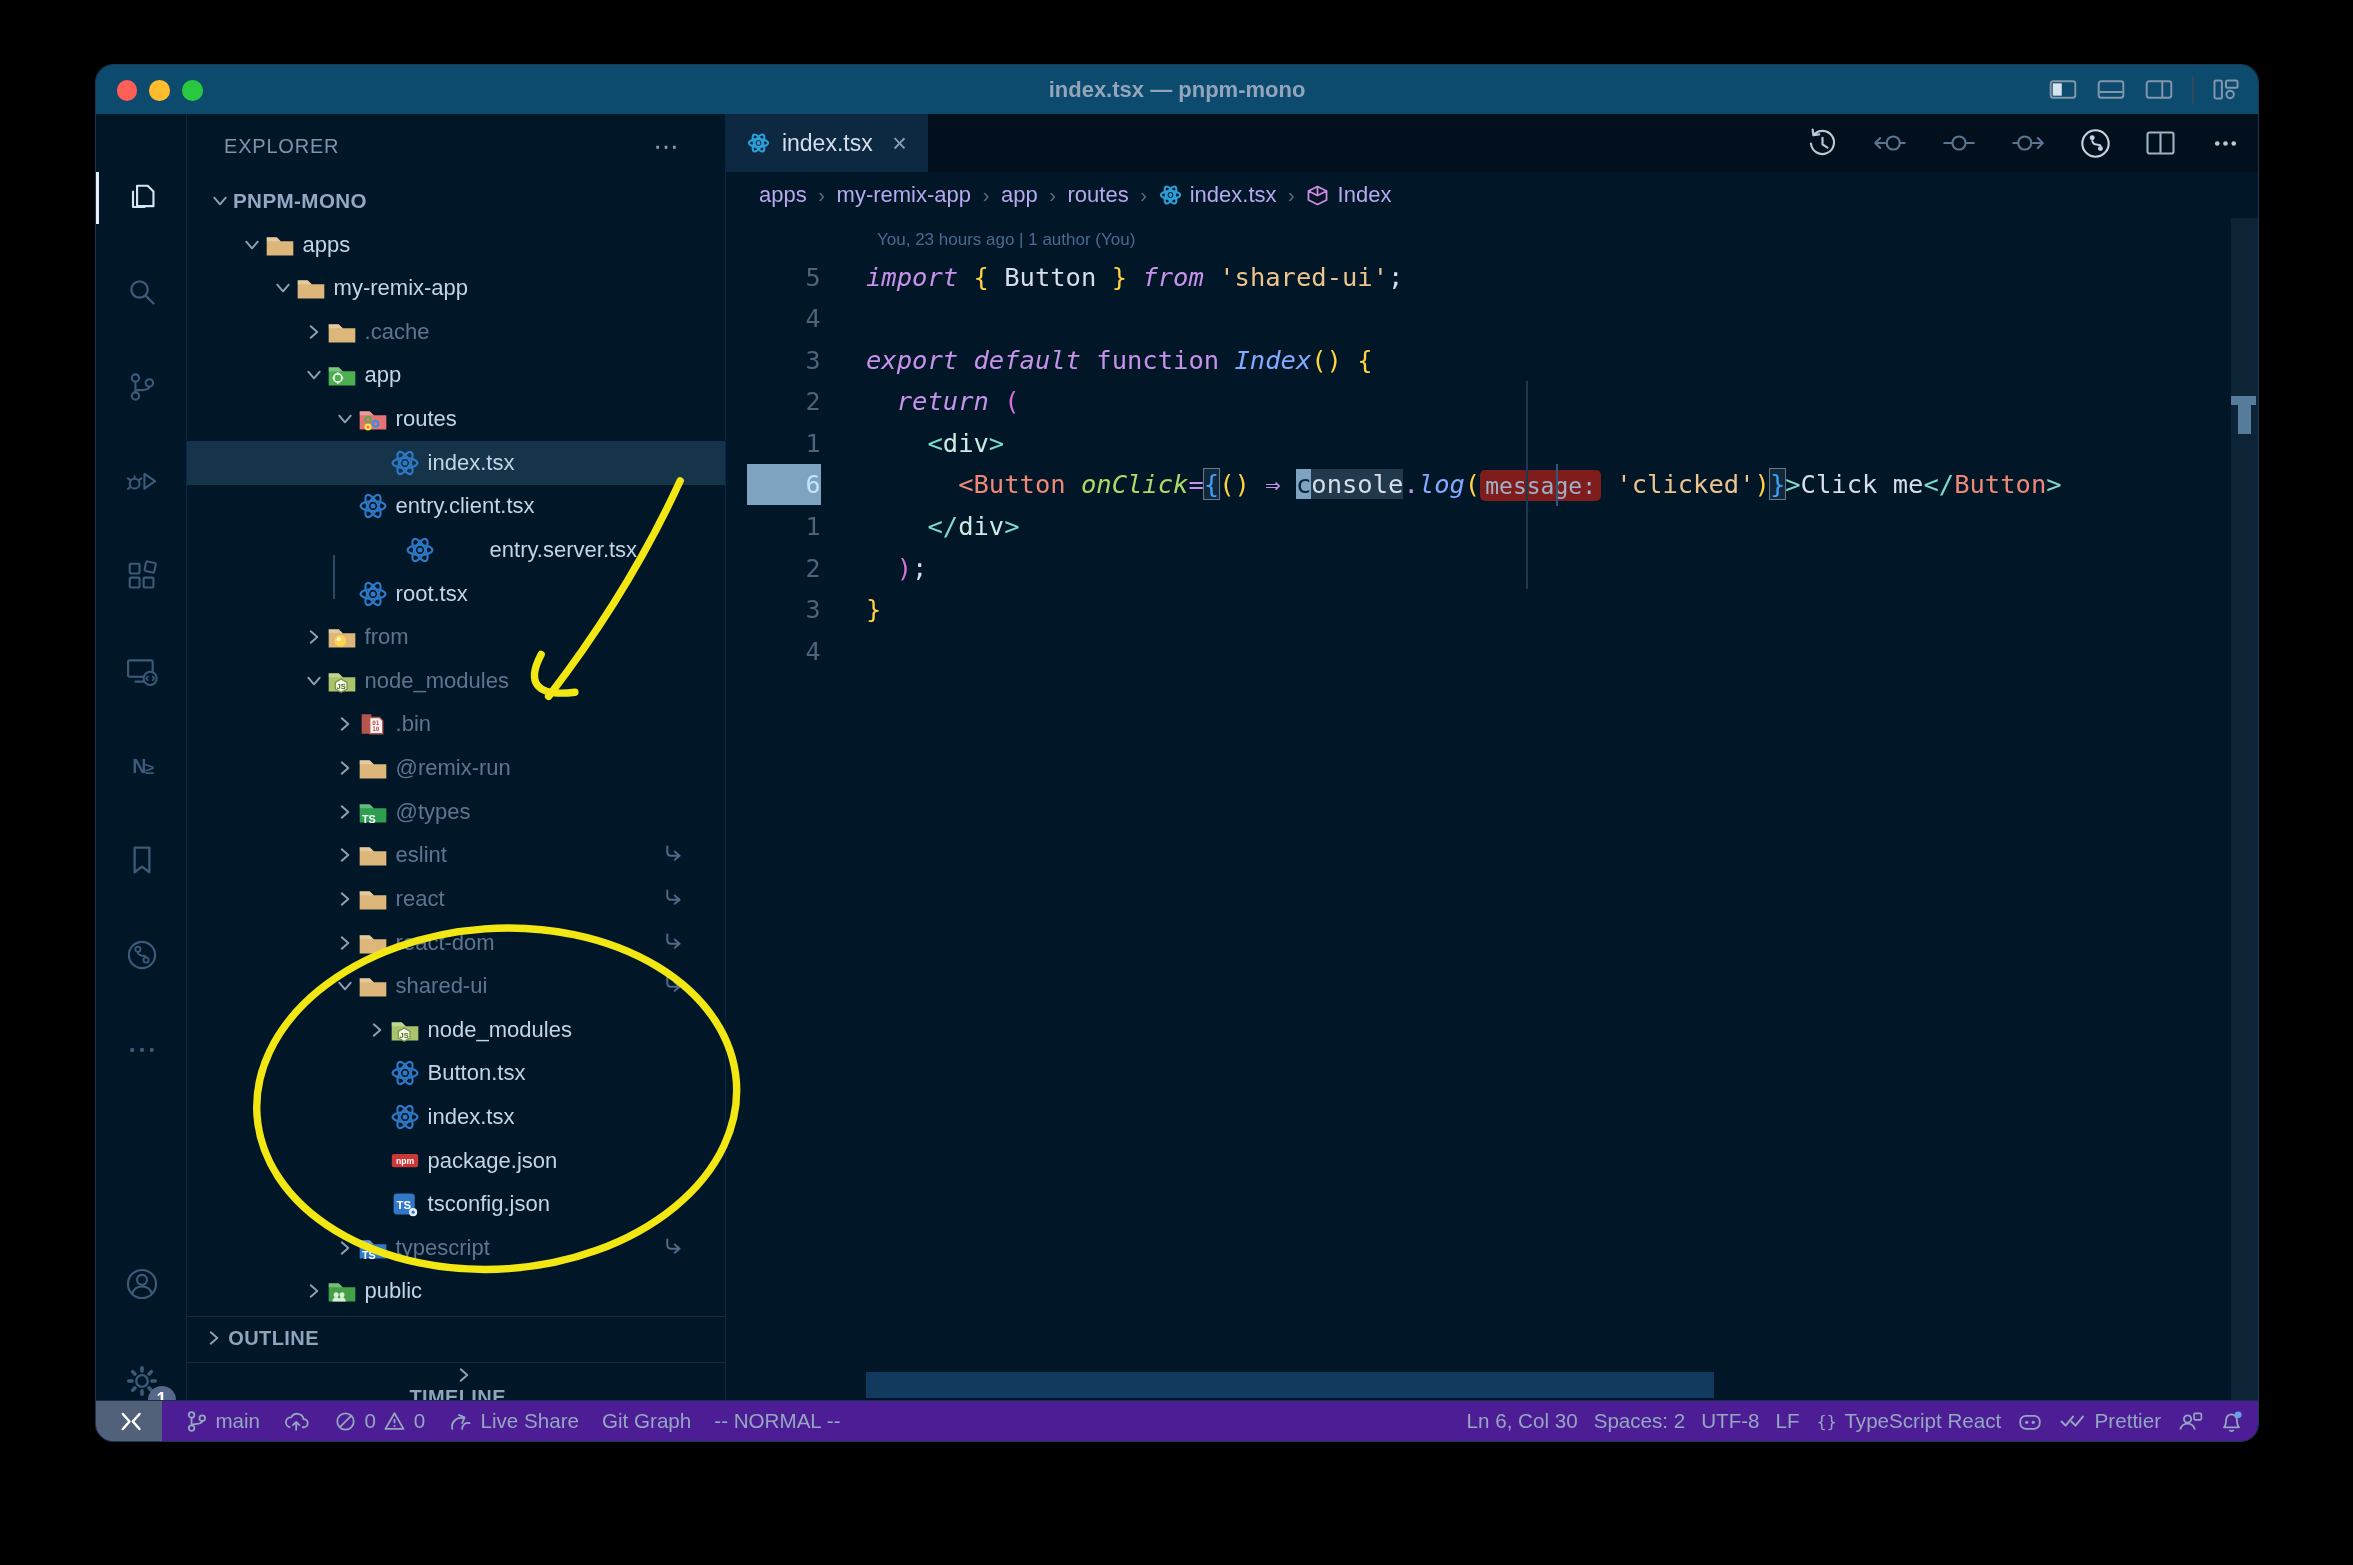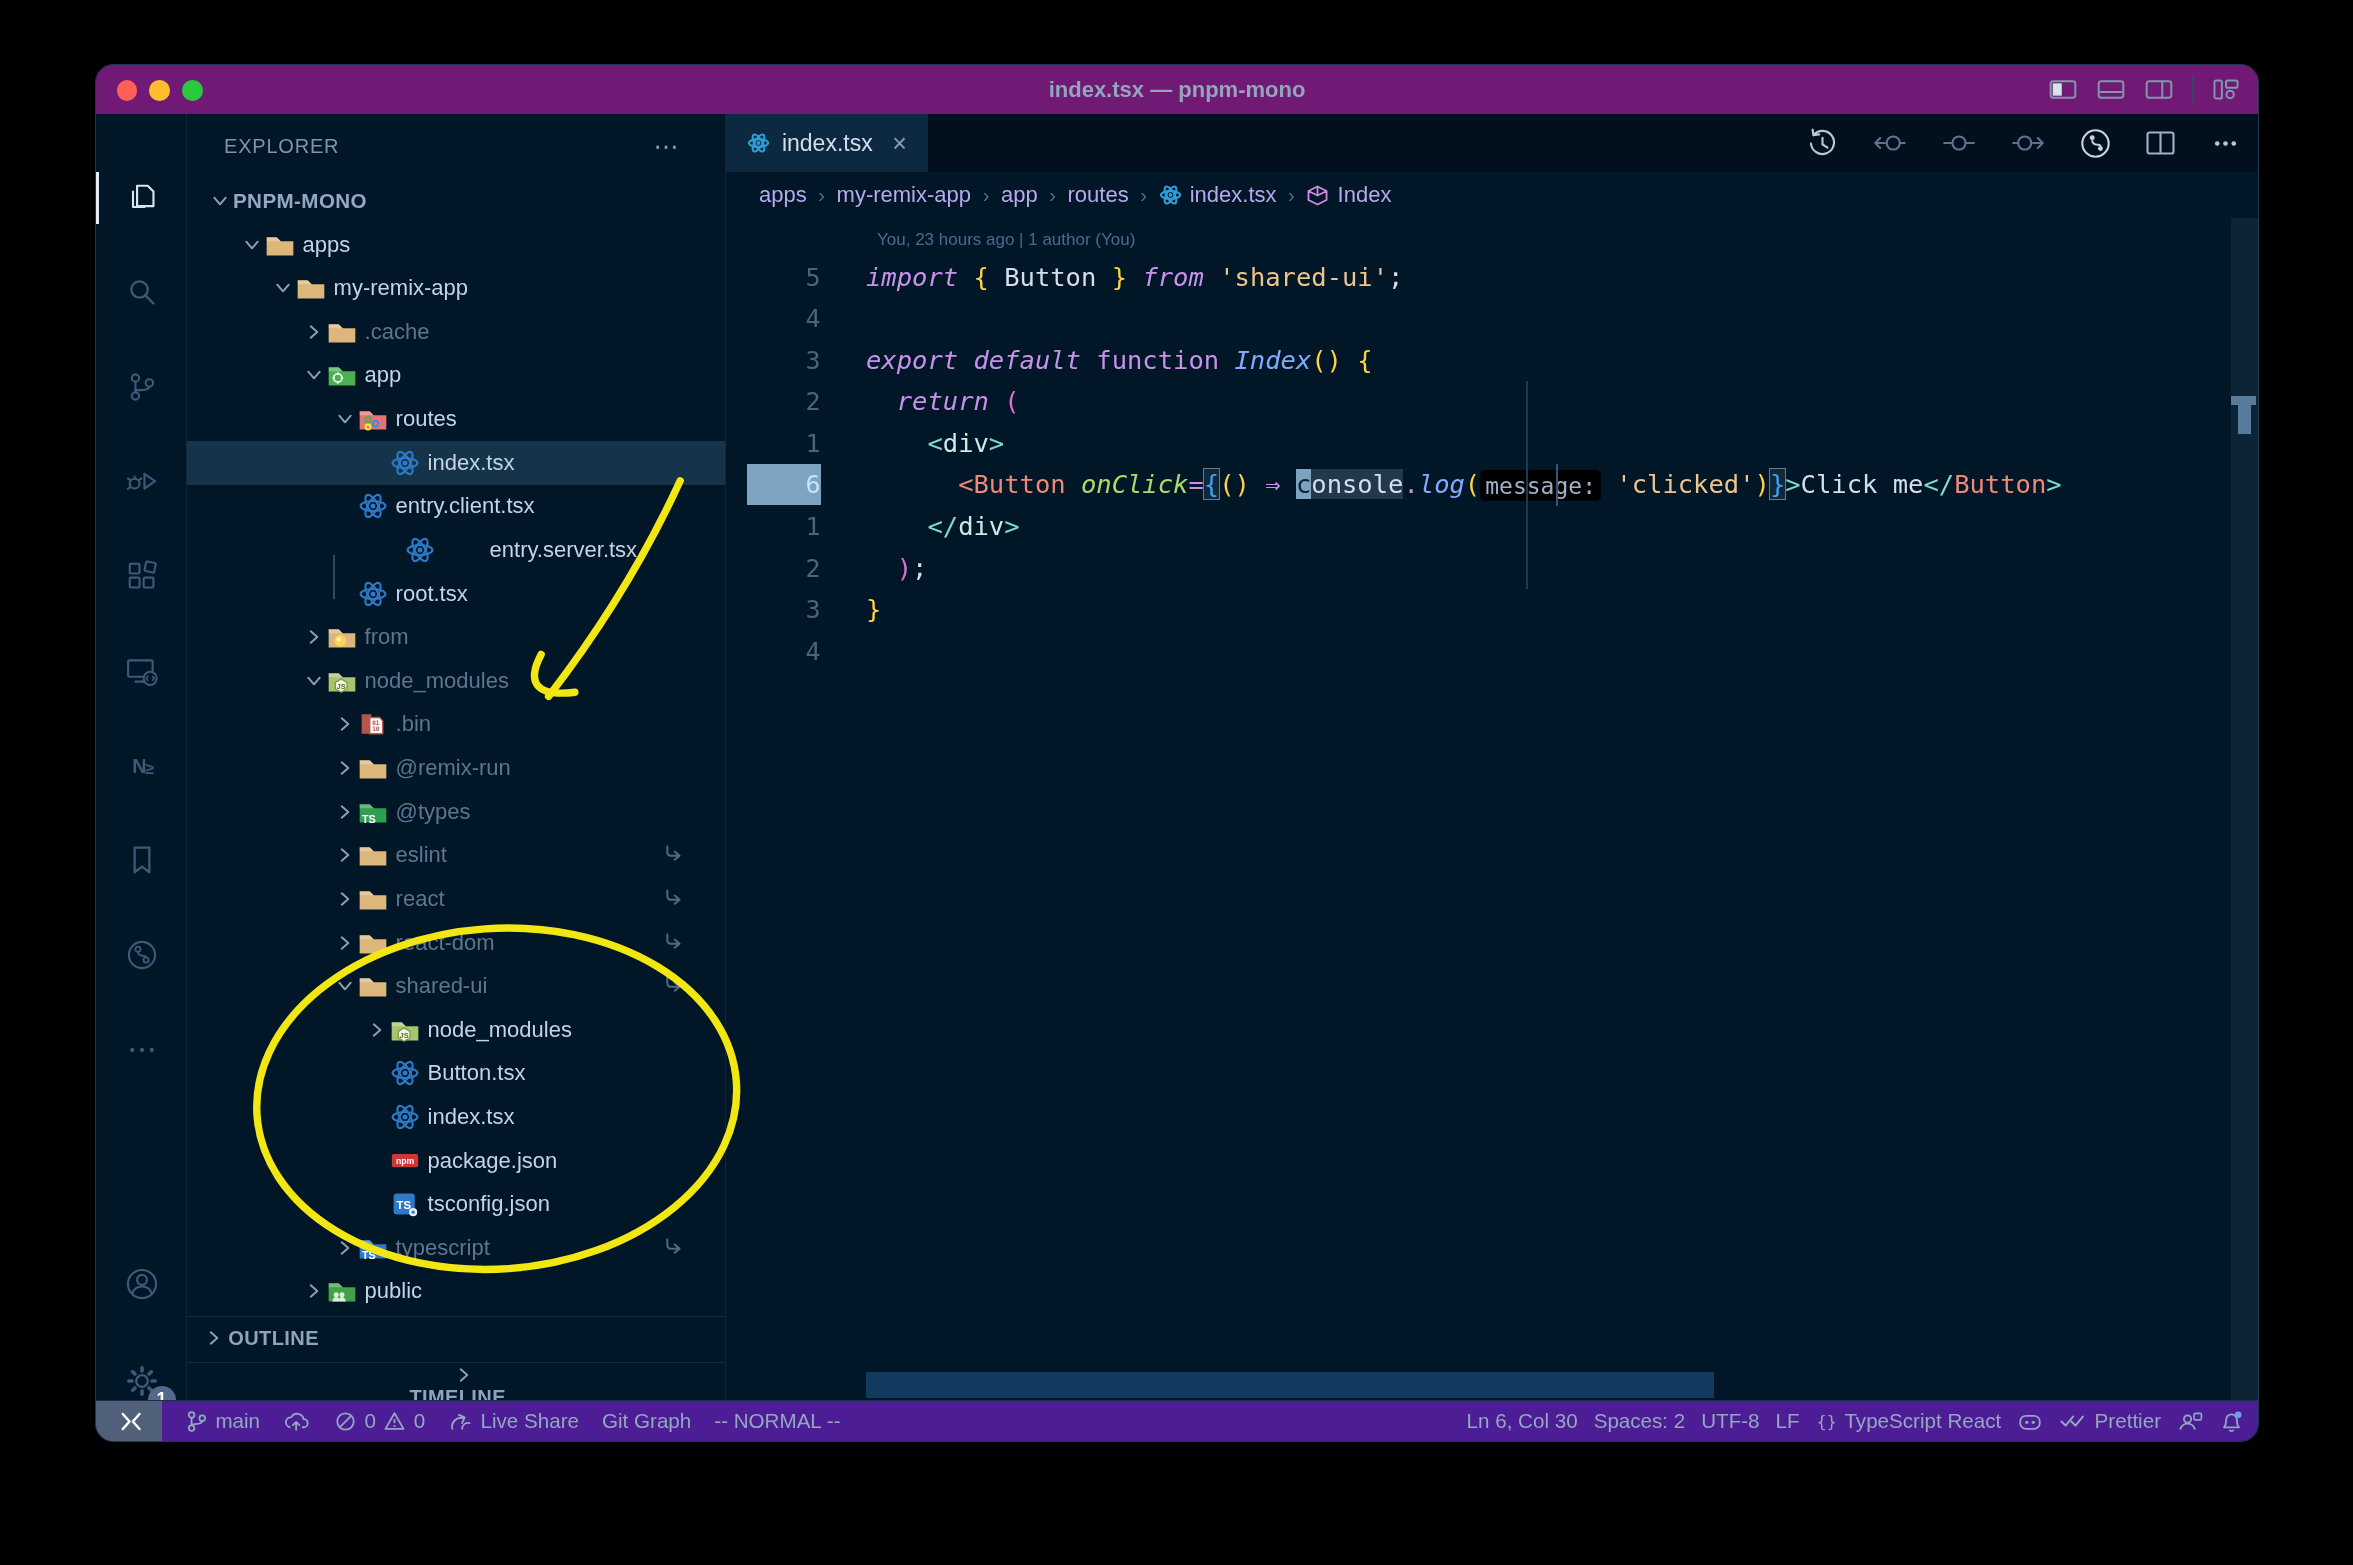--- a/index.html
+++ b/index.html
@@ -2,21 +2,21 @@
 <html style="--c-window-bg: #011627; --c-selection-row: #153349; --c-active-tab: #0d2942; --c-status-remote-bg: #51617a; --c-annotation-yellow: #f2e713; --c-gold: #ffd23e; --c-magenta: #c792ea; --c-string-peach: #ecc48d; --c-teal: #7fdbca; --c-coral: #f08877; --c-green-attr: #addb67; --c-blue-fn: #82aaff; --c-react-blue: #2d79c7; --c-npm-red: #cb3837; --c-folder-tan: #dcb67a;font-size:13px"><head>
 <meta charset="utf-8">
 <style>
   html,body{margin:0;padding:0;background:#000;width:2354px;height:1565px;overflow:hidden;
     font-family:"Liberation Sans", sans-serif;-webkit-font-smoothing:antialiased;}
   *{box-sizing:border-box;}
   .window{position:absolute;left:95px;top:64px;width:2164px;height:1378px;background:var(--c-window-bg);
     border-radius:18px;border:0.8px solid #1c3752;box-shadow:0 20px 66px rgba(0,0,0,.65);overflow:hidden;}
 
   
-  .titlebar{position:absolute;left:0;top:0;width:100%;height:49px;background:#701a75;display:flex;align-items:center;}
+  .titlebar{position:absolute;left:0;top:0;width:100%;height:49px;background:#0c4a6e;display:flex;align-items:center;}
   .traffic{position:absolute;top:15px;width:20.6px;height:20.6px;border-radius:50%;}
   .t-red{left:20.6px;background:#ff5f57;}
   .t-yellow{left:53px;background:#febc2e;}
   .t-green{left:86px;background:#28c840;}
   .win-title{position:absolute;left:0;right:0;text-align:center;font-size:22px;color:#93a5ba;font-weight:bold;}
   .tb-icons{position:absolute;right:18px;top:0;height:49px;display:flex;align-items:center;gap:18px;color:#8296ad;}
   .tb-icons .sep{width:1.6px;height:28px;background:#33475e;}
   .tb-icons svg{display:block;}
 
   
@@ -78,21 +78,21 @@
   .b3{color:#3da1f5;}
   .str{color:var(--c-string-peach);}
   .tp{color:var(--c-teal);}
   .tn{color:#caece6;}
   .comp{color:var(--c-coral);}
   .attr{color:var(--c-green-attr);font-style:italic;}
   .fn{color:var(--c-blue-fn);font-style:italic;}
   .dot,.op,.arrow{color:var(--c-magenta);}
   .cur{background:#7da3c0;color:#0a2437;}
   .hl{background:rgba(121,146,176,.28);}
-  .hint{background:#000000;color:#9fb1c9;border-radius:5px;padding:2.5px 5px;font-size:23px;}
+  .hint{background:#7f1d1d;color:#9fb1c9;border-radius:5px;padding:2.5px 5px;font-size:23px;}
   .match{outline:1.6px solid #66798d;outline-offset:-0.8px;background:rgba(120,150,180,.14);}
   
   .vscroll{position:absolute;right:0;top:0;bottom:0;width:27px;background:rgba(95,126,151,.14);}
   .vdec1{position:absolute;right:1.6px;top:178px;width:25px;height:9px;background:#567b9b;}
   .vdec2{position:absolute;right:7.4px;top:187px;width:12.3px;height:29px;background:#567b9b;}
   .hscroll{position:absolute;left:140px;width:848px;bottom:1.6px;height:26px;background:#123a5e;}
 
   
   .statusbar{position:absolute;left:0;right:0;bottom:0;height:41px;background:#4c1d95;border-top:0.8px solid #17314d;
     display:flex;align-items:center;color:#93a7c0;font-size:20.6px;}

